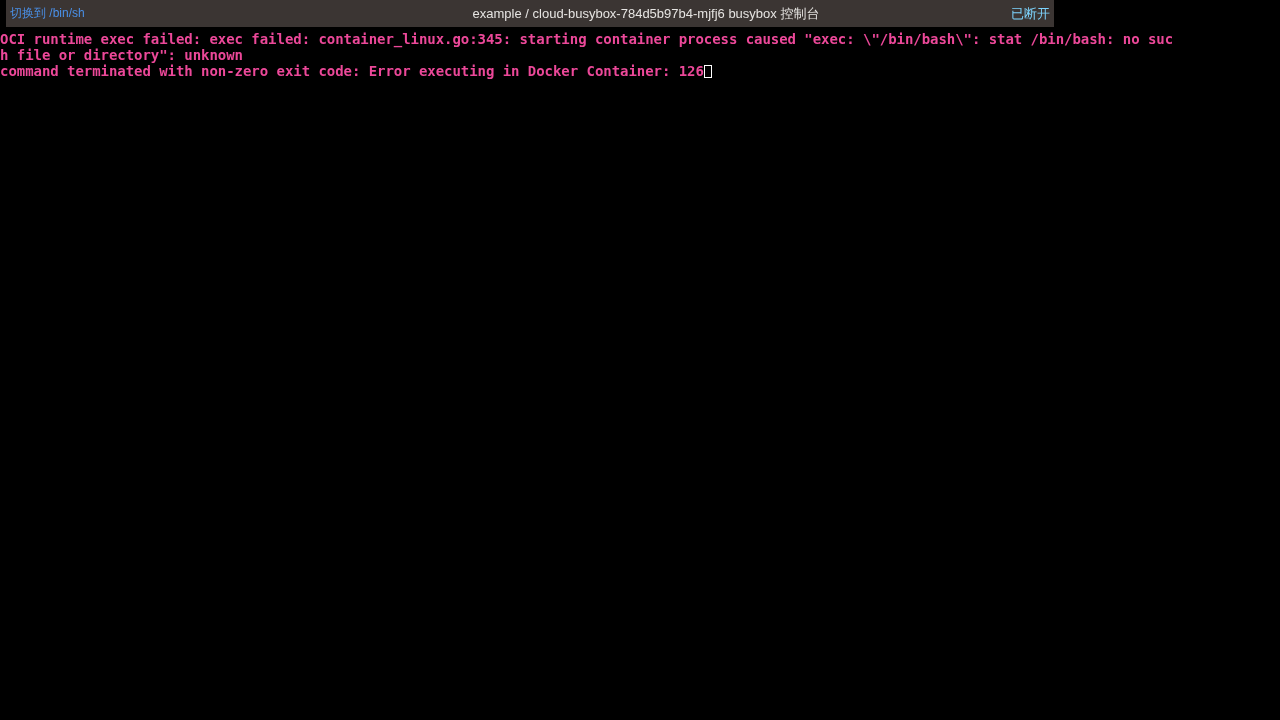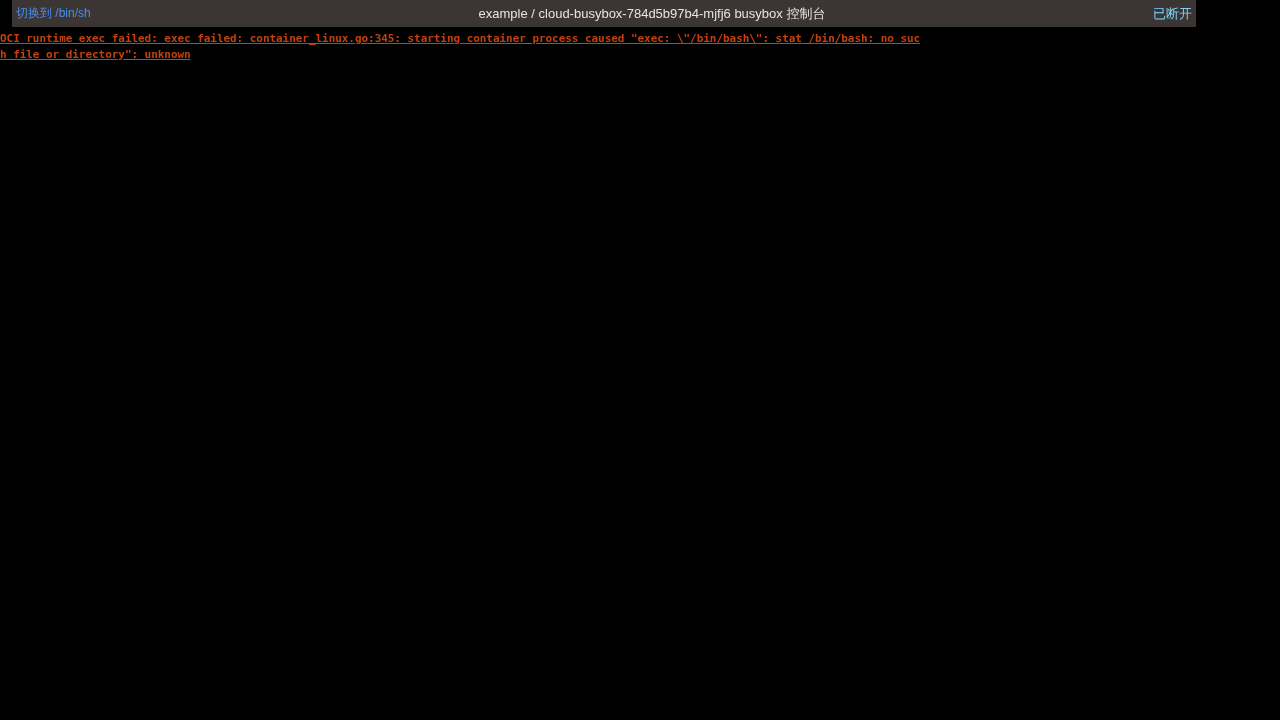--- a/index.html
+++ b/index.html
@@ -12,22 +12,22 @@
     overflow: hidden;
   }
   body {
     font-family: "Liberation Sans", sans-serif;
   }
 
   
   .topbar {
     position: absolute;
     top: 0;
-    left: 12px;
-    width: 1184px;
+    left: 6px;
+    width: 1048px;
     height: 27px;
     background: #3b3533;
     box-sizing: border-box;
     text-decoration: underline;
   }
 
   .topbar-left {
     position: absolute;
     left: 4px;
     top: 0;
@@ -92,30 +92,29 @@
     overflow: hidden;
     cursor: text;
   }
 
   .term-body {
     padding: 4px 0 0 0;
     margin: 0;
   }
 
   .term-line {
-    color: #c2410c;
+    color: #ec4899;
     font-family: "DejaVu Sans Mono", "Liberation Mono", monospace;
-    font-size: 11px;
+    font-size: 14px;
     line-height: 16px;
     font-weight: bold;
     white-space: pre;
     letter-spacing: -0.05px;
     margin: 0;
     height: 16px;
-    text-decoration: underline;
   }
 
   .cursor-block {
     display: inline-block;
     width: 8px;
     height: 13px;
     border: 1px solid #ffffff;
     box-sizing: border-box;
     vertical-align: -2px;
     margin-left: 0px;
@@ -139,15 +138,16 @@
 
 </div>
 
 <div class="terminal">
   <div class="term-body">
 
     <div class="term-line">OCI runtime exec failed: exec failed: container_linux.go:345: starting container process caused "exec: \"/bin/bash\": stat /bin/bash: no suc</div>
 
     <div class="term-line">h file or directory": unknown</div>
 
+    <div class="term-line"><span>command terminated with non-zero exit code: Error executing in Docker Container: 126</span><span class="cursor-block"></span></div>
 
   </div>
 </div>
 
 </body></html>

